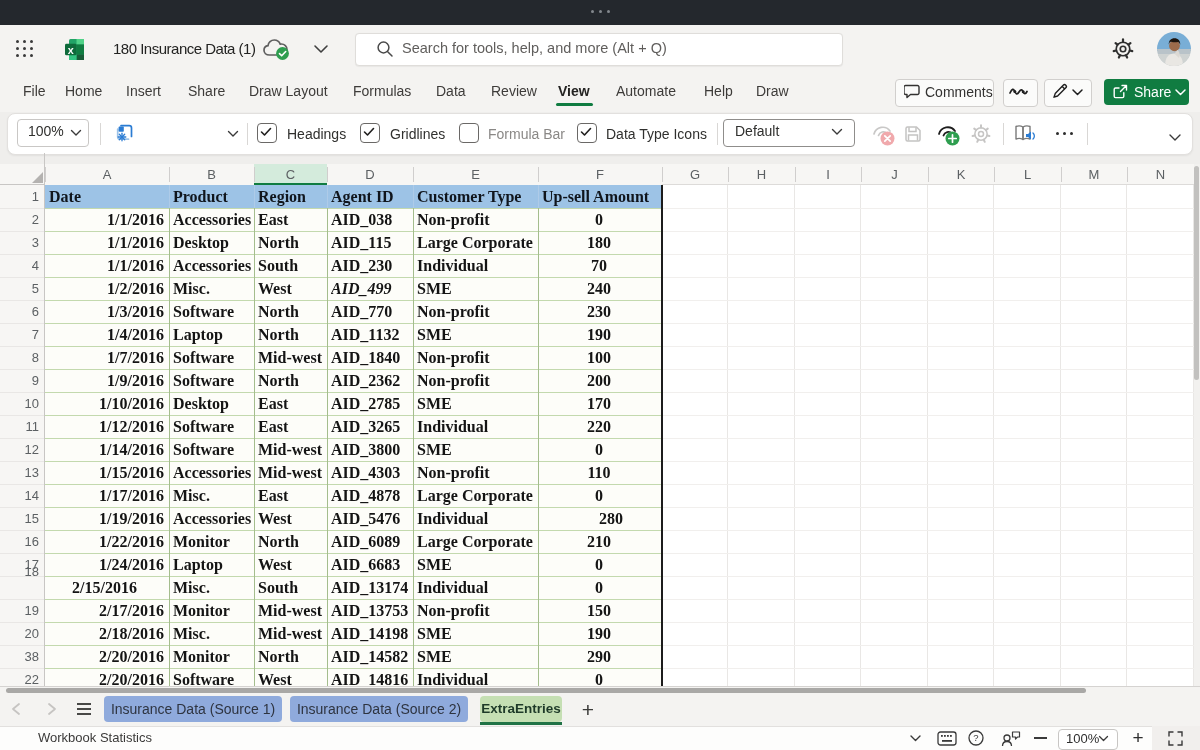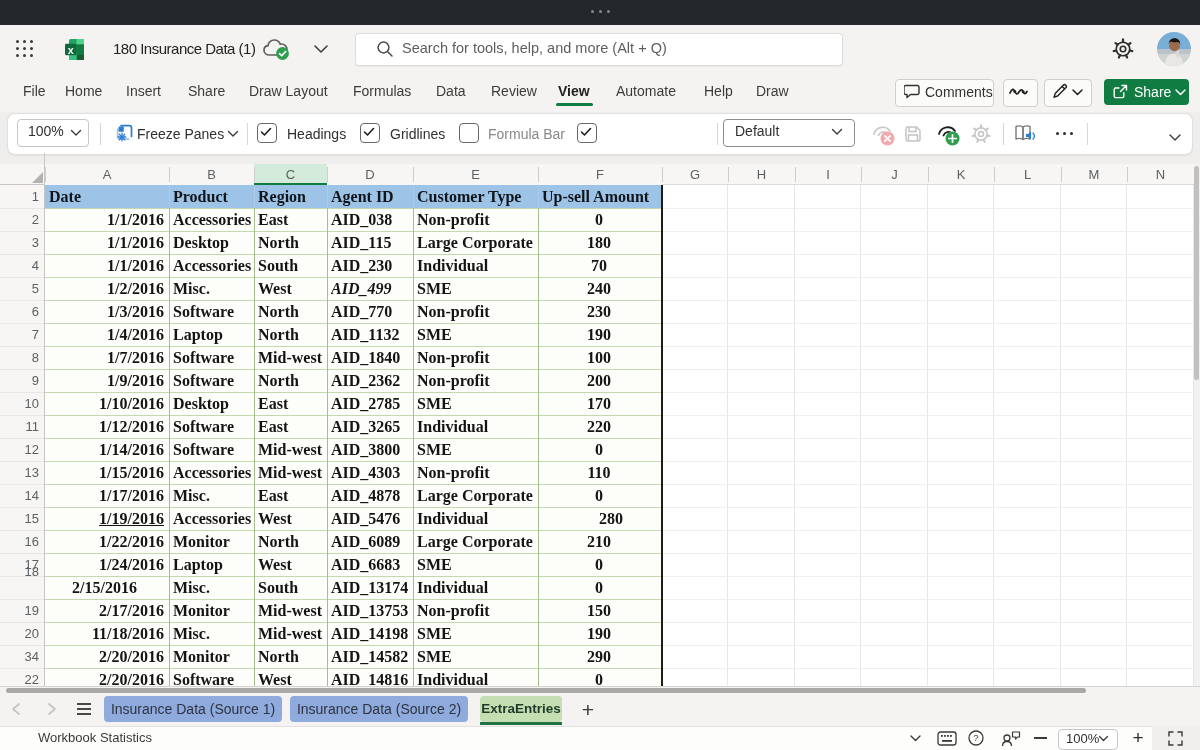--- a/index.html
+++ b/index.html
@@ -141,21 +141,20 @@
 <path d="M5 1.7 h8.3 a2.2 2.2 0 0 1 2.2 2.2 V12.5" fill="none" stroke="#2b7cd3" stroke-width="1.7" stroke-linecap="round"></path>
 <path d="M1.7 5 V13 a2.2 2.2 0 0 0 2.2 2.2 H12.5" fill="none" stroke="#9dc3e8" stroke-width="1.7" stroke-linecap="round"></path>
 <rect x="2.6" y="2.6" width="5.2" height="5.2" rx="0.8" fill="#2b7cd3"></rect>
 <g stroke="#2b7cd3" stroke-width="1.3" stroke-linecap="round">
         <path d="M6 9.2 v7.6"></path>
         <path d="M2.2 13 h7.6"></path>
         <path d="M3.3 10.3 l5.4 5.4"></path>
         <path d="M8.7 10.3 l-5.4 5.4"></path>
       </g>
 </svg>
-<div class="rlbl" style="left:130px;">Freeze Panes</div>
 <svg class="ab" style="left:220px;top:17px;" width="12" height="8" viewBox="0 0 12 8">
       <path d="M1.5 1.5 L6 6 L10.5 1.5" fill="none" stroke="#3a3a3a" stroke-width="1.4" stroke-linecap="round" stroke-linejoin="round"></path>
     </svg>
 <div class="rdiv" style="left:240px;"></div>
 <div class="chk" style="left:250px;top:10px;">
       <svg class="ab" style="left:2.2px;top:3px;" width="12" height="10" viewBox="0 0 12 10">
         <path d="M1.5 5 L4.5 8 L10.5 1.5" fill="none" stroke="#201f1e" stroke-width="1.6" stroke-linecap="round" stroke-linejoin="round"></path>
       </svg>
     </div>
 <div class="rlbl" style="left:280px;">Headings</div>
@@ -165,20 +164,21 @@
       </svg>
     </div>
 <div class="rlbl" style="left:383px;">Gridlines</div>
 <div class="chk" style="left:452px;top:10px;"></div>
 <div class="rlbl" style="left:481px;color:#8a8886;">Formula Bar</div>
 <div class="chk" style="left:570px;top:10px;">
       <svg class="ab" style="left:2.2px;top:3px;" width="12" height="10" viewBox="0 0 12 10">
         <path d="M1.5 5 L4.5 8 L10.5 1.5" fill="none" stroke="#201f1e" stroke-width="1.6" stroke-linecap="round" stroke-linejoin="round"></path>
       </svg>
     </div>
+<div class="rlbl" style="left:599px;">Data Type Icons</div>
 <div class="rdiv" style="left:710px;"></div>
 <div class="ab" style="left:716px;top:6px;width:130px;height:26px;border:1px solid #8f8d8b;border-radius:4px;"></div>
 <div class="rlbl" style="left:728px;top:-3px;">Default</div>
 <svg class="ab" style="left:824px;top:15px;" width="12" height="8" viewBox="0 0 12 8">
       <path d="M1.5 1.5 L6 6 L10.5 1.5" fill="none" stroke="#3a3a3a" stroke-width="1.4" stroke-linecap="round" stroke-linejoin="round"></path>
     </svg>
 <svg class="ab" style="left:864px;top:9px;" width="26" height="26" viewBox="0 0 26 26">
 <path d="M3 12 A 9 9 0 0 1 19 9" fill="none" stroke="#c9c8c7" stroke-width="1.7" stroke-linecap="round"></path>
 <path d="M7.5 13.5 A 5 5 0 0 1 16 11.5" fill="none" stroke="#c9c8c7" stroke-width="1.7" stroke-linecap="round"></path>
 <circle cx="16.5" cy="16.5" r="7" fill="#f0a9ac"></circle>
@@ -293,21 +293,21 @@
 <div class="num" style="left:0;top:415px;">11</div>
 <div class="num" style="left:0;top:438px;">12</div>
 <div class="num" style="left:0;top:461px;">13</div>
 <div class="num" style="left:0;top:484px;">14</div>
 <div class="num" style="left:0;top:507px;">15</div>
 <div class="num" style="left:0;top:530px;">16</div>
 <div class="num" style="left:0;top:553px;">17</div>
 <div class="num" style="left:0;top:560px;">18</div>
 <div class="num" style="left:0;top:599px;">19</div>
 <div class="num" style="left:0;top:622px;">20</div>
-<div class="num" style="left:0;top:645px;">34</div>
+<div class="num" style="left:0;top:645px;">38</div>
 <div class="num" style="left:0;top:668px;">22</div>
 <div class="vline" style="left:727px;top:185px;height:501px;background:#e9e7e5;"></div>
 <div class="vline" style="left:794px;top:185px;height:501px;background:#e9e7e5;"></div>
 <div class="vline" style="left:860px;top:185px;height:501px;background:#e9e7e5;"></div>
 <div class="vline" style="left:927px;top:185px;height:501px;background:#e9e7e5;"></div>
 <div class="vline" style="left:993px;top:185px;height:501px;background:#e9e7e5;"></div>
 <div class="vline" style="left:1060px;top:185px;height:501px;background:#e9e7e5;"></div>
 <div class="vline" style="left:1126px;top:185px;height:501px;background:#e9e7e5;"></div>
 <div class="vline" style="left:1193px;top:185px;height:501px;background:#e9e7e5;"></div>
 <div class="hline" style="left:662px;top:208px;width:532px;background:#f1efed;"></div>
@@ -442,21 +442,21 @@
 <div class="cell" style="left:258px;top:461px;width:67px;text-align:left;">Mid-west</div>
 <div class="cell" style="left:331px;top:461px;width:80px;text-align:left;">AID_4303</div>
 <div class="cell" style="left:417px;top:461px;width:119px;text-align:left;">Non-profit</div>
 <div class="cell" style="left:538px;top:461px;width:122px;text-align:center;">110</div>
 <div class="cell" style="left:45px;top:484px;width:119px;text-align:right;">1/17/2016</div>
 <div class="cell" style="left:173px;top:484px;width:79px;text-align:left;">Misc.</div>
 <div class="cell" style="left:258px;top:484px;width:67px;text-align:left;">East</div>
 <div class="cell" style="left:331px;top:484px;width:80px;text-align:left;">AID_4878</div>
 <div class="cell" style="left:417px;top:484px;width:119px;text-align:left;">Large Corporate</div>
 <div class="cell" style="left:538px;top:484px;width:122px;text-align:center;">0</div>
-<div class="cell" style="left:45px;top:507px;width:119px;text-align:right;text-decoration:underline;">1/19/2016</div>
+<div class="cell" style="left:45px;top:507px;width:119px;text-align:right;">1/19/2016</div>
 <div class="cell" style="left:173px;top:507px;width:79px;text-align:left;">Accessories</div>
 <div class="cell" style="left:258px;top:507px;width:67px;text-align:left;">West</div>
 <div class="cell" style="left:331px;top:507px;width:80px;text-align:left;">AID_5476</div>
 <div class="cell" style="left:417px;top:507px;width:119px;text-align:left;">Individual</div>
 <div class="cell" style="left:538px;top:507px;width:146px;text-align:center;">280</div>
 <div class="cell" style="left:45px;top:530px;width:119px;text-align:right;">1/22/2016</div>
 <div class="cell" style="left:173px;top:530px;width:79px;text-align:left;">Monitor</div>
 <div class="cell" style="left:258px;top:530px;width:67px;text-align:left;">North</div>
 <div class="cell" style="left:331px;top:530px;width:80px;text-align:left;">AID_6089</div>
 <div class="cell" style="left:417px;top:530px;width:119px;text-align:left;">Large Corporate</div>
@@ -472,21 +472,21 @@
 <div class="cell" style="left:258px;top:576px;width:67px;text-align:left;">South</div>
 <div class="cell" style="left:331px;top:576px;width:80px;text-align:left;">AID_13174</div>
 <div class="cell" style="left:417px;top:576px;width:119px;text-align:left;">Individual</div>
 <div class="cell" style="left:538px;top:576px;width:122px;text-align:center;">0</div>
 <div class="cell" style="left:45px;top:599px;width:119px;text-align:right;">2/17/2016</div>
 <div class="cell" style="left:173px;top:599px;width:79px;text-align:left;">Monitor</div>
 <div class="cell" style="left:258px;top:599px;width:67px;text-align:left;">Mid-west</div>
 <div class="cell" style="left:331px;top:599px;width:80px;text-align:left;">AID_13753</div>
 <div class="cell" style="left:417px;top:599px;width:119px;text-align:left;">Non-profit</div>
 <div class="cell" style="left:538px;top:599px;width:122px;text-align:center;">150</div>
-<div class="cell" style="left:45px;top:622px;width:119px;text-align:right;">11/18/2016</div>
+<div class="cell" style="left:45px;top:622px;width:119px;text-align:right;">2/18/2016</div>
 <div class="cell" style="left:173px;top:622px;width:79px;text-align:left;">Misc.</div>
 <div class="cell" style="left:258px;top:622px;width:67px;text-align:left;">Mid-west</div>
 <div class="cell" style="left:331px;top:622px;width:80px;text-align:left;">AID_14198</div>
 <div class="cell" style="left:417px;top:622px;width:119px;text-align:left;">SME</div>
 <div class="cell" style="left:538px;top:622px;width:122px;text-align:center;">190</div>
 <div class="cell" style="left:45px;top:645px;width:119px;text-align:right;">2/20/2016</div>
 <div class="cell" style="left:173px;top:645px;width:79px;text-align:left;">Monitor</div>
 <div class="cell" style="left:258px;top:645px;width:67px;text-align:left;">North</div>
 <div class="cell" style="left:331px;top:645px;width:80px;text-align:left;">AID_14582</div>
 <div class="cell" style="left:417px;top:645px;width:119px;text-align:left;">SME</div>

